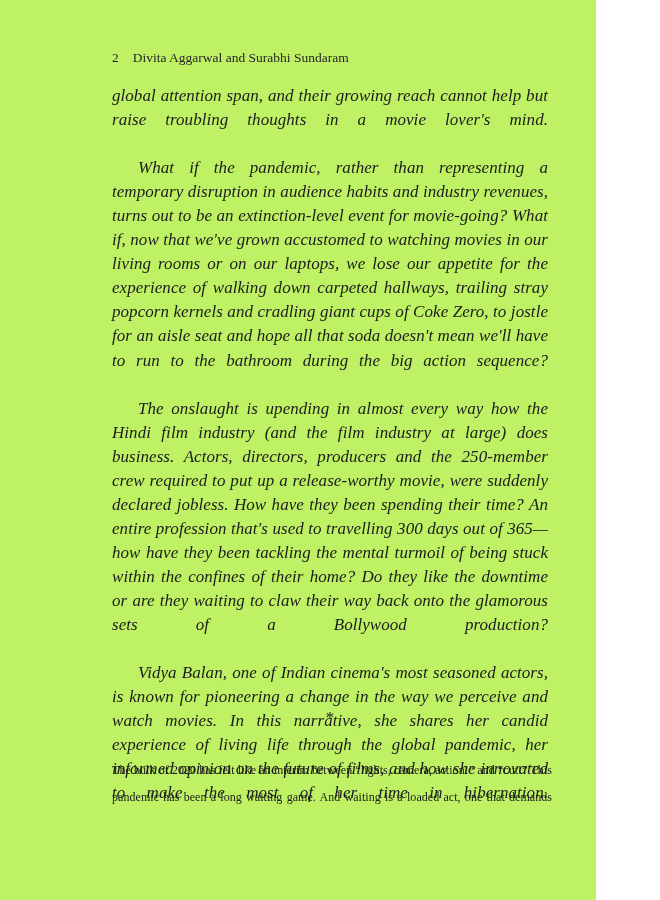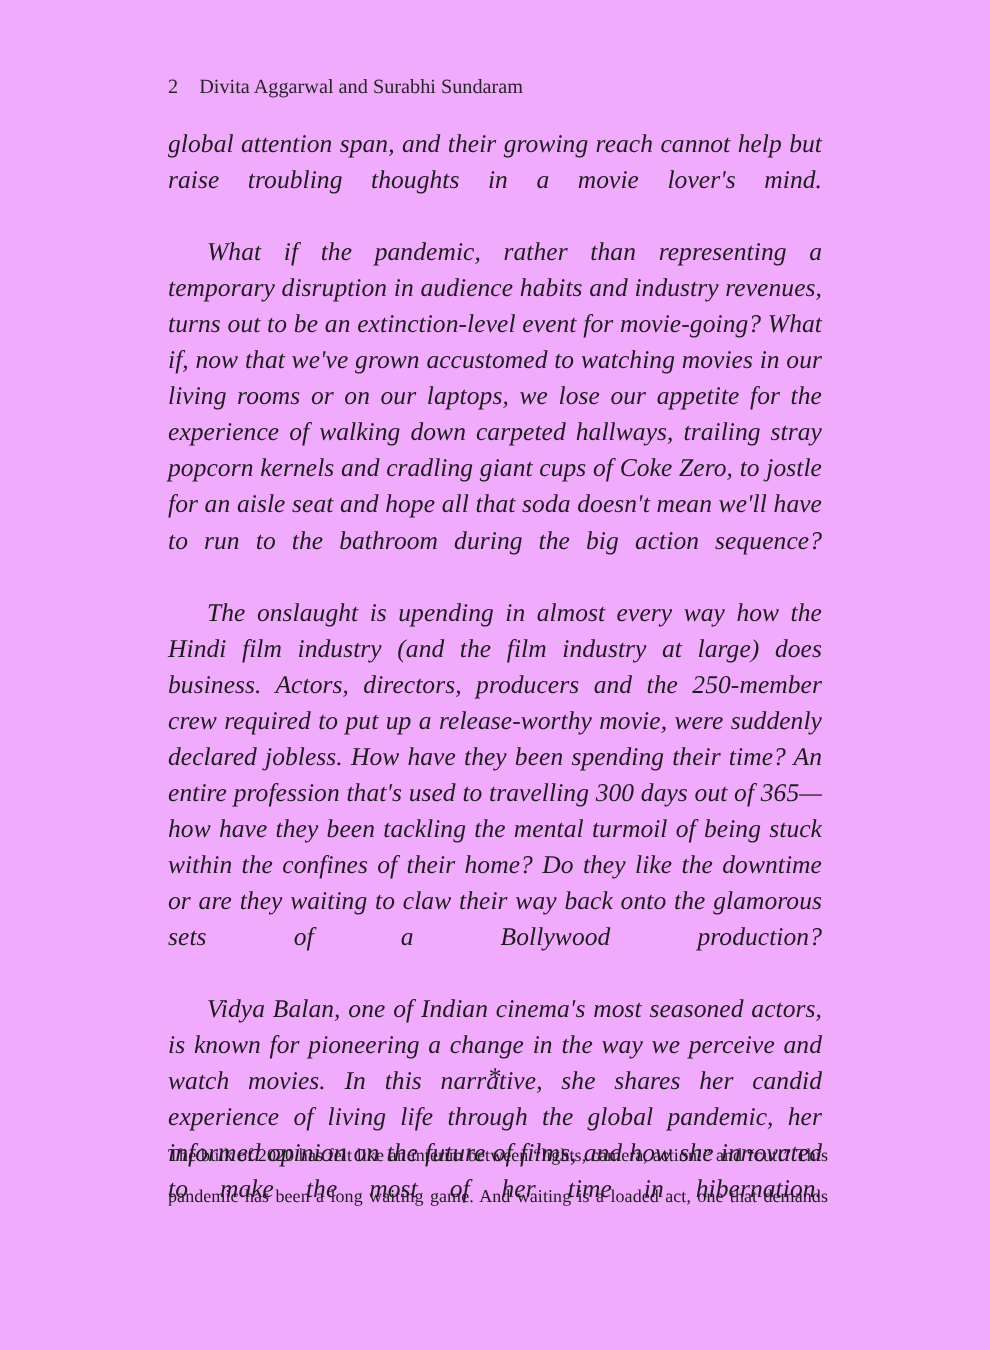--- a/index.html
+++ b/index.html
@@ -3,23 +3,23 @@
 <meta charset="utf-8">
 <style>
   html, body {
     margin: 0;
     padding: 0;
     background: #ffffff;
   }
 
   .page {
     position: relative;
-    width: 660px;
+    width: 596px;
     height: 900px;
-    background: #f0abfc;
+    background: #bef264;
     overflow: hidden;
     font-family: "Liberation Serif", "DejaVu Serif", serif;
     color: #1c1c1c;
     -webkit-font-smoothing: antialiased;
   }
 
   
   .running-head {
     position: absolute;
     left: 112px;

